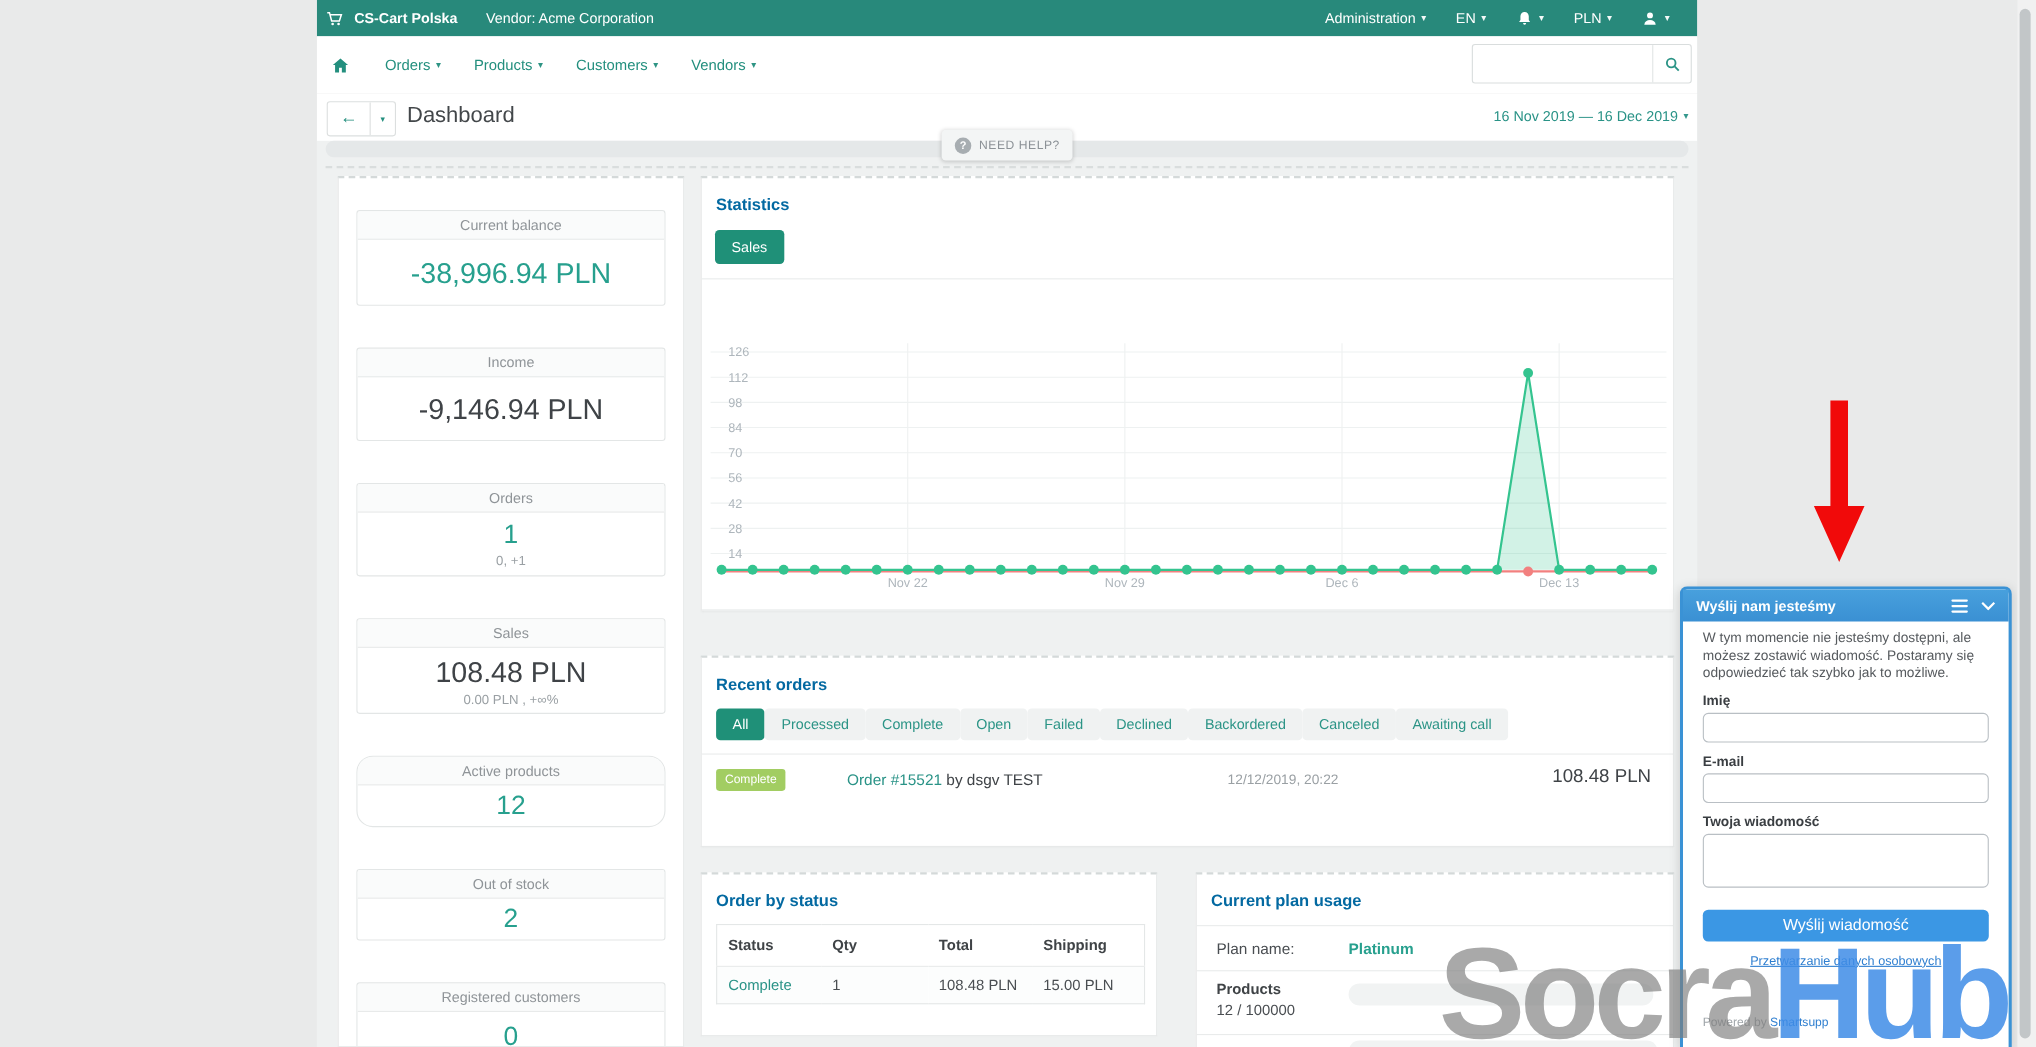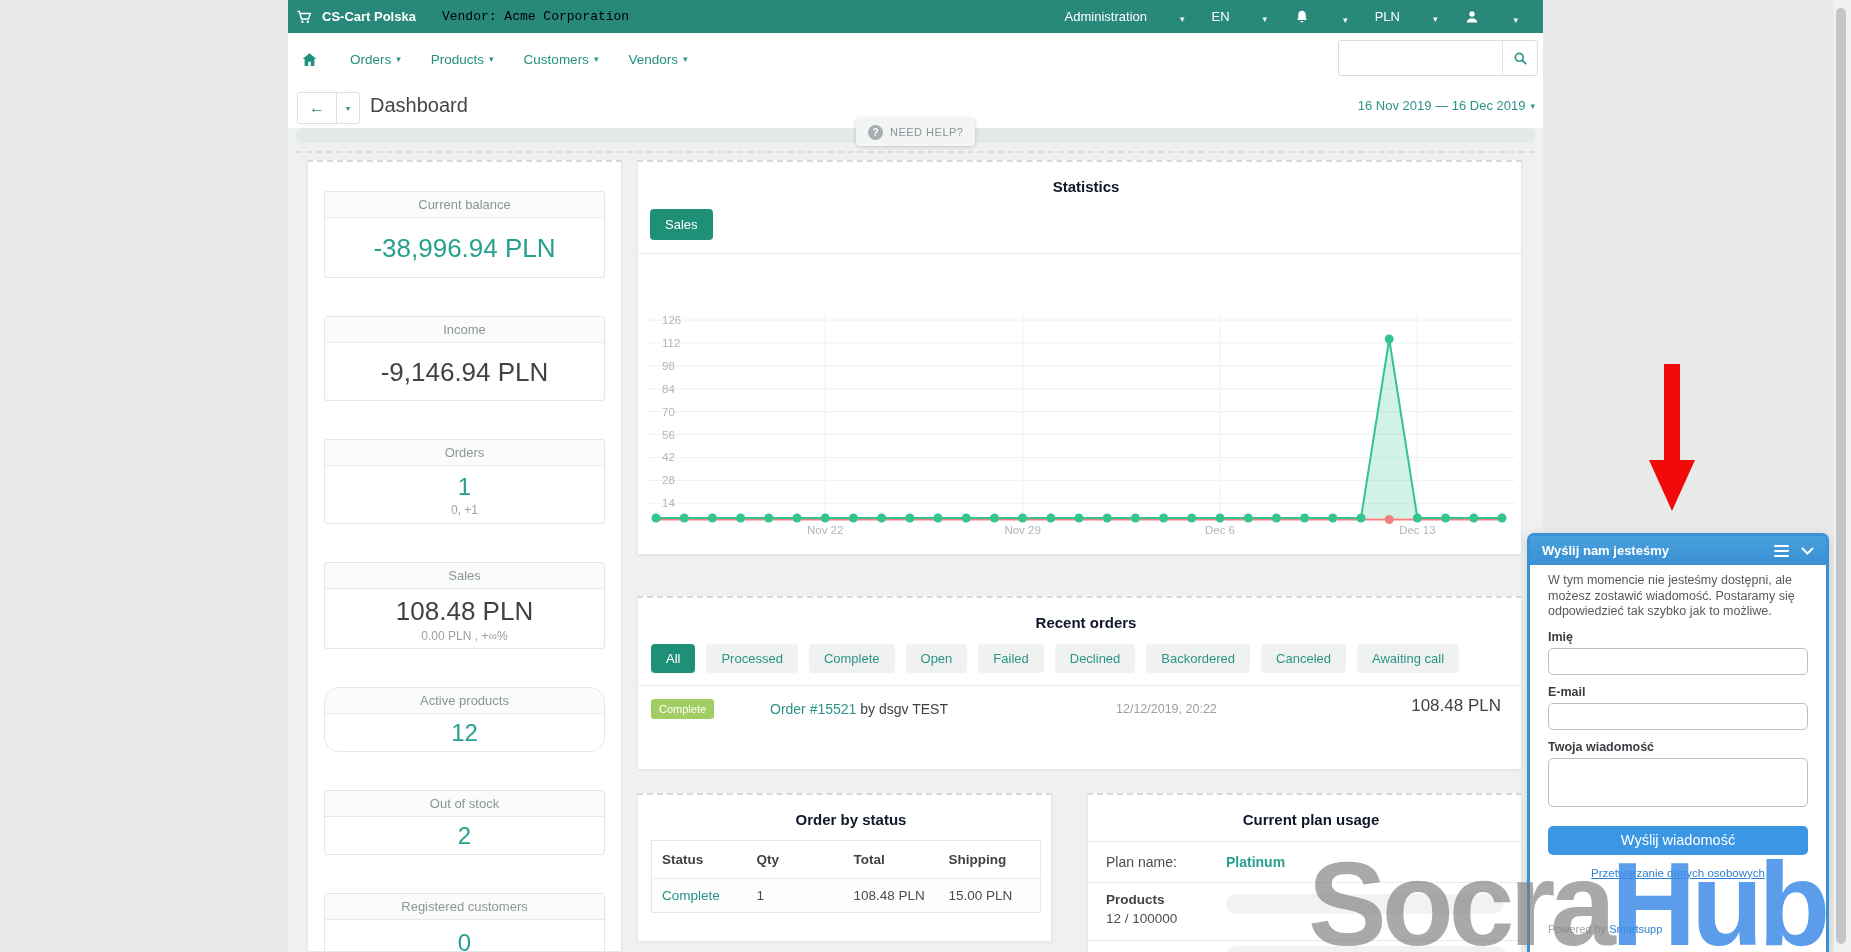--- a/index.html
+++ b/index.html
@@ -6,24 +6,24 @@
     font-family:"Liberation Sans","DejaVu Sans",sans-serif;background:#e9eaea;}
   .abs{position:absolute;}
   #stage{position:relative;width:1851px;height:952px;}
 
   
   #app{left:288px;top:0;width:1255px;height:952px;background:#eff1f1;overflow:hidden;}
 
   
   #topbar{left:0;top:0;width:100%;height:33px;background:#28897b;display:flex;align-items:center;color:#fff;font-size:13px;}
   #topbar .brand{font-weight:bold;margin-left:10px;}
-  #topbar .vendor{color:#000000;margin-left:26px;font-family:Liberation Mono, monospace;}
+  #topbar .vendor{color:#ffffff;margin-left:26px;}
   #topbar .right{margin-left:auto;display:flex;align-items:center;gap:27px;margin-right:25px;}
   .caret{font-size:9px;margin-left:5px;color:inherit;opacity:.95;}
-  .tb-item{display:flex;align-items:flex-end;cursor:pointer;gap:28px;}
+  .tb-item{display:flex;align-items:center;cursor:pointer;}
   .icon16{width:16px;height:16px;display:inline-block;}
 
   
   #navbar{left:0;top:33px;width:100%;height:52px;background:#fff;border-bottom:1px solid #e1e4e4;display:flex;align-items:center;}
   #navbar .home{margin-left:10px;width:22px;display:flex;justify-content:center;cursor:pointer;}
   .nav-item{color:#238f7e;font-size:13.5px;margin-left:30px;cursor:pointer;display:flex;align-items:center;}
   #searchbox{position:absolute;left:1050px;top:7px;width:198px;height:34px;background:#fff;border:1px solid #d9dddd;border-radius:3px;display:flex;}
   #searchbox input{flex:1;border:0;outline:none;padding:0 8px;font-size:13px;background:transparent;min-width:0;}
   #searchbox .mag{width:34px;border-left:1px solid #e2e5e5;display:flex;align-items:center;justify-content:center;cursor:pointer;}
 
@@ -45,39 +45,39 @@
   #needhelp .lbl{font-size:11px;color:#8c9297;letter-spacing:.5px;}
 
   
   .panel{position:absolute;background:#fff;border:1px solid #e7e9e9;border-top:2px dashed #d4d9d9;box-shadow:0 1px 2px rgba(0,0,0,.05);box-sizing:border-box;}
   #leftpanel{left:19px;top:160px;width:315px;height:792px;overflow:hidden;}
   #statspanel{left:349px;top:160px;width:885px;height:395px;}
   #recentpanel{left:349px;top:596px;width:885px;height:174px;}
   #obspanel{left:349px;top:793px;width:415px;height:149px;}
   #planpanel{left:799px;top:793px;width:435px;height:160px;}
 
-  .panel-title{font-size:15px;font-weight:bold;color:#0f172a;margin:16px 0 0 13px;text-align:center;}
+  .panel-title{font-size:15px;font-weight:bold;color:#0369a1;margin:16px 0 0 13px;}
 
   
   .statcard{margin:0 16px 38px 16px;border:1px solid #e3e6e6;border-radius:3px;background:#fff;box-sizing:border-box;overflow:hidden;}
   .statcard .hd{background:#fafbfb;border-bottom:1px solid #e8eaea;text-align:center;font-size:13px;color:#8f9498;padding:5px 4px;}
   .statcard .bd{display:flex;flex-direction:column;align-items:center;justify-content:center;}
   .statcard .val{color:#3f4347;}
   .statcard .val.accent{color:#27a08e;}
   .statcard .sub{font-size:12px;color:#9aa0a4;margin-top:2px;}
   #firstcardspace{height:29px;}
 
   
   #salesbtn{display:inline-block;margin:14px 0 0 12px;background:#1f9078;color:#fff;font-size:13px;padding:8px 15px;border-radius:4px;cursor:pointer;}
   #statdivider{margin-top:13px;border-top:1px solid #e9ebeb;}
   #chartsvg{position:absolute;left:0;top:0;width:885px;height:393px;}
   text{font-family:"Liberation Sans","DejaVu Sans",sans-serif;}
 
   
-  #tabsrow{display:flex;gap:11px;margin:13px 0 0 13px;}
+  #tabsrow{display:flex;margin:13px 0 0 13px;}
   .tab{background:#f0f2f2;color:#2b9486;font-size:13px;padding:7px 15px;border-radius:4px;cursor:pointer;white-space:nowrap;}
   .tab.active{background:#1f9078;color:#fff;}
   #recdivider{margin-top:12px;border-top:1px solid #e9ebeb;}
   #orderrow{position:relative;height:76px;}
   #orderrow .badge{position:absolute;left:13px;top:13px;background:#a2cd62;color:#fff;font-size:11px;padding:4px 8px;border-radius:3px;}
   #orderrow .olink{position:absolute;left:132px;top:15px;font-size:14px;color:#3f4347;}
   #orderrow .olink a{color:#2a9387;text-decoration:none;cursor:pointer;}
   #orderrow .odate{position:absolute;left:478px;top:16px;font-size:12.5px;color:#9aa0a4;}
   #orderrow .ototal{position:absolute;right:20px;top:10px;font-size:17px;color:#3f4347;}
 

